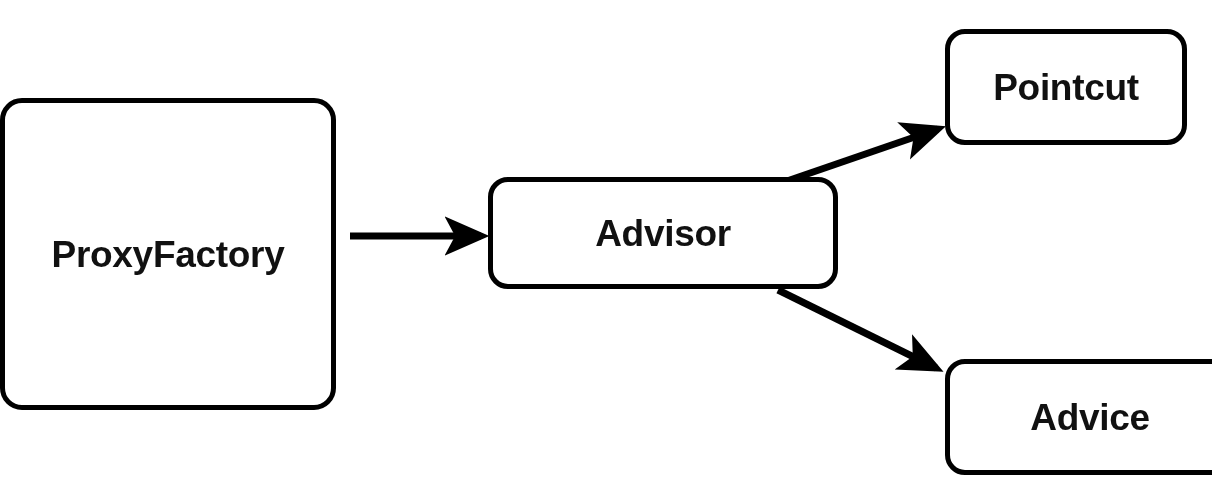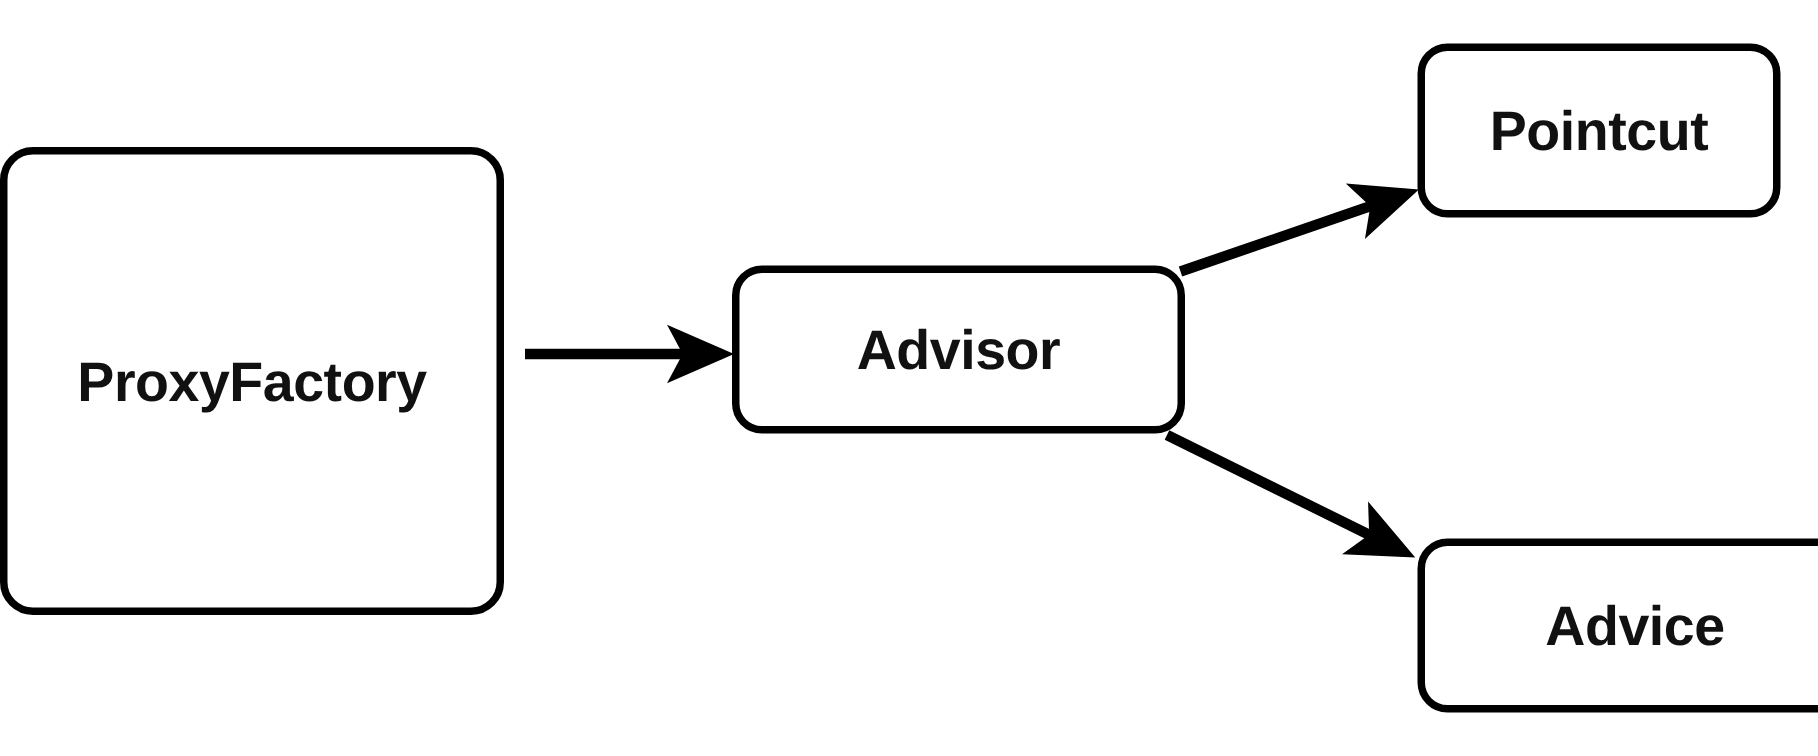--- a/index.html
+++ b/index.html
@@ -44,21 +44,21 @@
     font-weight: 600;
     color: #111111;
     letter-spacing: -0.3px;
     line-height: 1;
     white-space: nowrap;
     text-align: center;
   }
 
   
   #node-proxyfactory { left: 0;  top: 98px;  width: 336px; height: 312px; border-radius: 22px; }
-  #node-advisor      { left: 488px; top: 177px; width: 302px; height: 112px; border-radius: 20px; }
+  #node-advisor      { left: 488px; top: 177px; width: 350px; height: 112px; border-radius: 20px; }
   #node-pointcut     { left: 945px; top: 29px;  width: 242px; height: 116px; border-radius: 20px; align-items: center; }
   #node-advice       { left: 945px; top: 359px; width: 290px; height: 116px; border-radius: 20px; }
 </style>
 </head>
 <body>
 
 <div id="diagram-canvas">
 
   <svg id="arrow-layer" viewBox="0 0 1212 504" width="1212" height="504" xmlns="http://www.w3.org/2000/svg">
     <defs>

